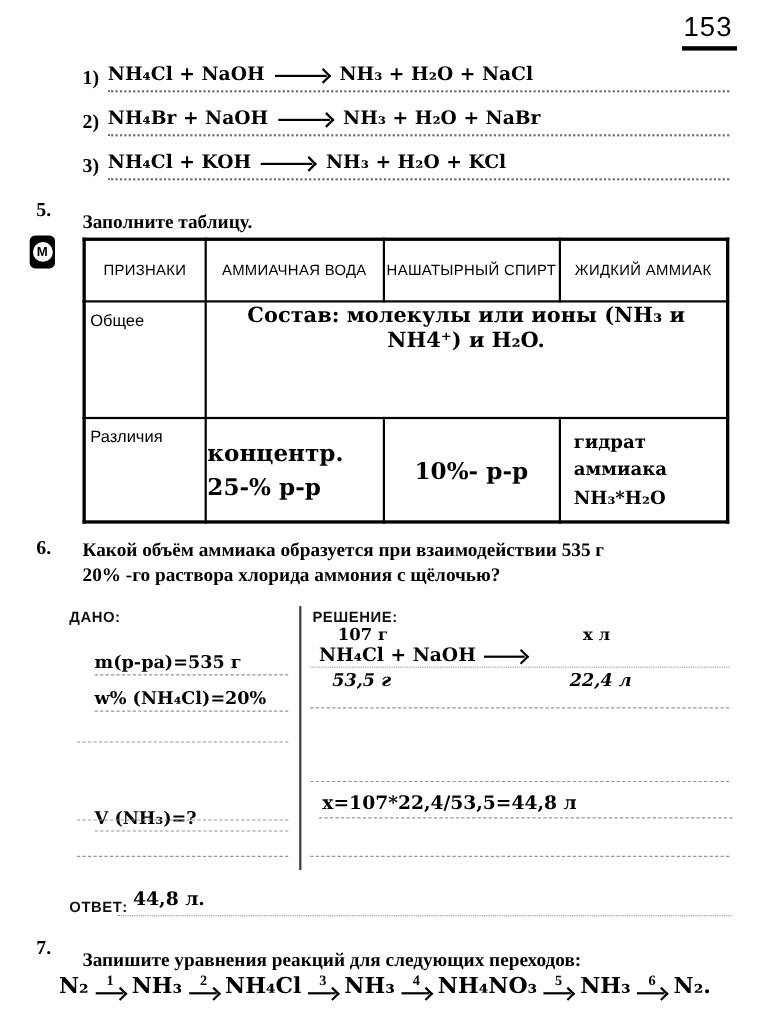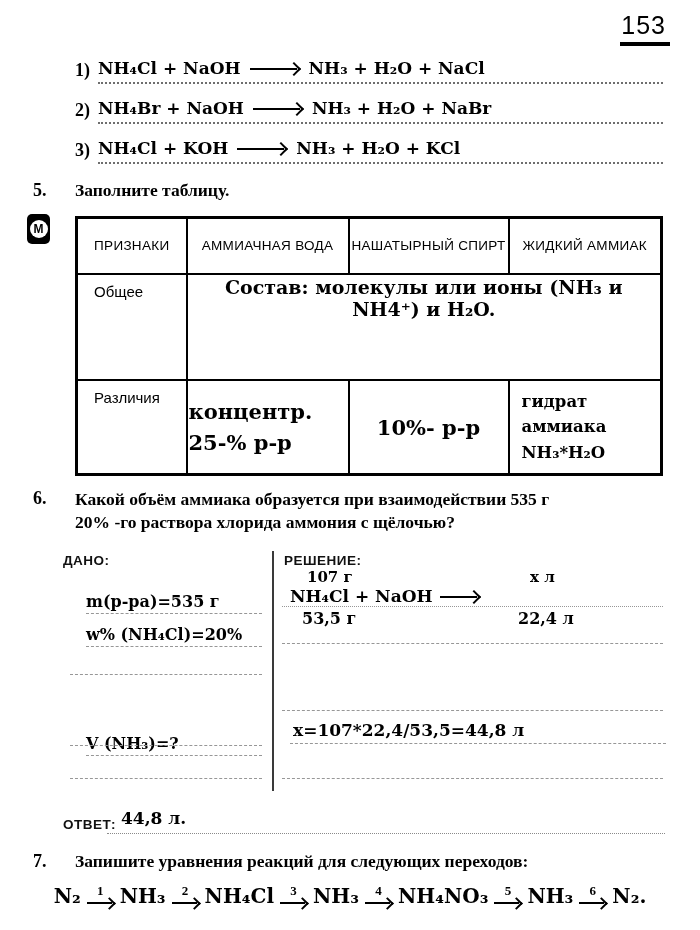--- a/index.html
+++ b/index.html
@@ -20,37 +20,37 @@
 
   
   .arrow{display:inline-block;position:relative;width:50px;height:13px;margin:0 9px;flex:none;}
   .arrow::before{content:"";position:absolute;left:0;right:3px;top:6px;border-top:2px solid #000;}
   .arrow::after{content:"";position:absolute;right:1px;top:2.5px;width:8px;height:8px;
                 border-top:2px solid #000;border-right:2px solid #000;transform:rotate(45deg);}
   .arrow.small{width:40px;margin:0 7px;}
 
   
   .task-num{position:absolute;left:33px;font-size:18px;font-weight:bold;}
-  .task-title{position:absolute;left:75px;font-size:17.5px;font-weight:bold;}
+  .task-title{position:absolute;left:75px;font-size:17.5px;font-weight:bold;margin-top:11px;}
 
   
   .m-badge{position:absolute;left:27px;top:214px;width:23px;height:30px;background:#000;
            border-radius:5px;display:flex;align-items:center;justify-content:center;}
   .m-badge .circ{width:18px;height:18px;background:#fff;border-radius:50%;display:flex;
                  align-items:center;justify-content:center;font-family:"Liberation Sans",sans-serif;
                  font-size:12px;font-weight:bold;color:#000;}
 
   
   table.t5{position:absolute;left:75px;top:216px;width:585px;border-collapse:collapse;
            table-layout:fixed;border:3px solid #000;}
   .t5 td{border:2px solid #000;}
   .t5 .th{font-family:"Liberation Sans",sans-serif;font-size:13.5px;text-align:center;
           vertical-align:middle;height:52px;line-height:1.3;letter-spacing:.3px;}
   .t5 .rowlab{font-family:"Liberation Sans",sans-serif;font-size:15px;vertical-align:top;
-              padding:8px 16px;}
+              padding:8px 4px;}
   .t5 .common{font-family:"DejaVu Serif",serif;font-size:19px;font-weight:600;text-align:center;
               vertical-align:top;height:102px;}
   .t5 .d-water{font-family:"DejaVu Serif",serif;font-size:21px;font-weight:600;
                line-height:1.5;white-space:pre-line;height:90px;vertical-align:middle;}
   .t5 .d-spirit{font-family:"DejaVu Serif",serif;font-size:21px;font-weight:600;text-align:center;
                 vertical-align:middle;}
   .t5 .d-liquid{font-family:"DejaVu Serif",serif;font-size:16.5px;font-weight:600;padding-left:12px;
                 line-height:1.55;white-space:pre-line;vertical-align:middle;}
 
   
@@ -60,21 +60,21 @@
   
   .vdivider{position:absolute;left:272px;top:551px;width:2px;height:240px;background:#3a3a3a;}
   .sec-label{position:absolute;font-family:"Liberation Sans",sans-serif;font-size:13.5px;
              font-weight:600;letter-spacing:.5px;color:#111;}
   .hand{font-family:"DejaVu Serif",serif;font-weight:600;}
   .gline{position:absolute;left:86px;width:176px;border-bottom:1.5px dashed #979797;
          font-size:16px;padding-bottom:2px;}
   .gline-empty{position:absolute;left:70px;width:192px;border-bottom:1.5px dashed #979797;height:18px;}
   .rline-full{position:absolute;left:282px;width:381px;border-top:1.5px dashed #979797;height:0;}
   .rxn-above{position:absolute;font-size:15px;}
-  .rxn-below{position:absolute;font-size:16px;}
+  .rxn-below{position:absolute;font-size:16px;font-style:italic;}
   .rxn-eq{position:absolute;left:290px;top:586px;display:flex;align-items:center;font-size:17px;}
   .rxn-line{position:absolute;left:282px;top:606px;width:381px;border-top:1.5px dotted #979797;}
   .rtext{position:absolute;left:290px;width:373px;border-bottom:1.5px dashed #979797;
          font-size:17px;padding-bottom:3px;padding-left:3px;}
 
   
   .ans-line{position:absolute;left:107px;width:558px;top:808px;border-bottom:1.5px dotted #8a8a8a;
             padding-bottom:4px;font-size:17px;}
   .ans-line .hand{padding-left:14px;}
 

